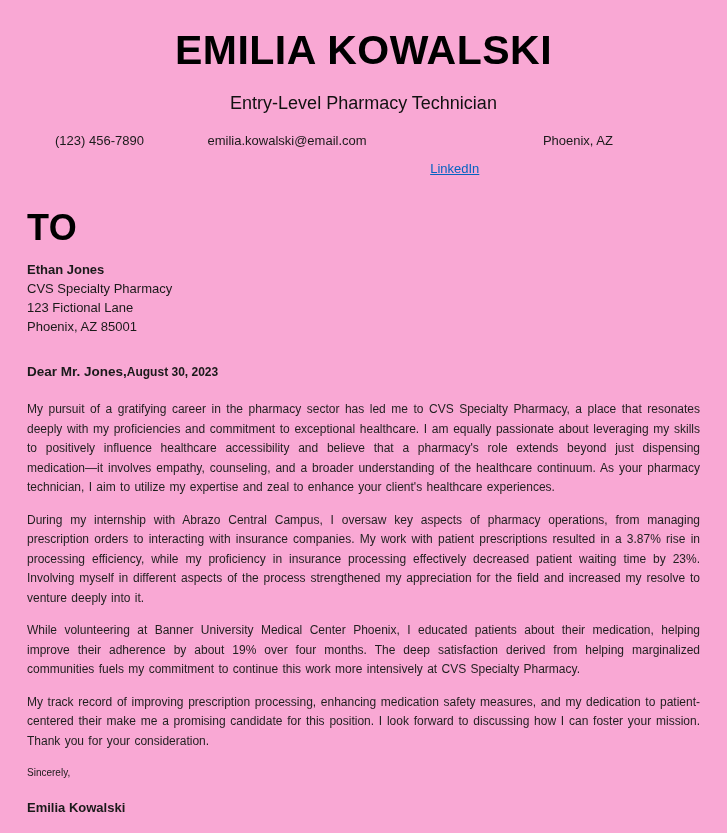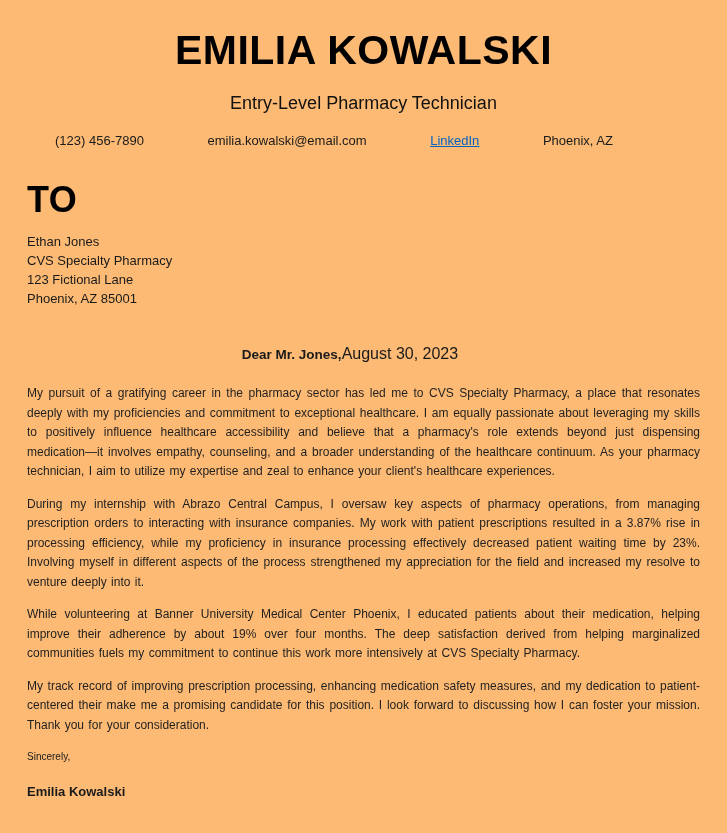--- a/index.html
+++ b/index.html
@@ -1,20 +1,20 @@
 <!DOCTYPE html>
 <html><head>
 <meta charset="utf-8">
 <style>
   * { margin: 0; padding: 0; box-sizing: border-box; }
   html, body { background: #ffffff; }
   .page {
     width: 727px;
     height: 833px;
-    background: #fdba74;
+    background: #f9a8d4;
     font-family: "Liberation Sans", "DejaVu Sans", sans-serif;
     color: #1a1a1a;
     padding: 28px 27px 20px 27px;
     overflow: hidden;
   }
 
   
   .doc-header { text-align: center; }
   .doc-name {
     font-size: 41px;
@@ -52,36 +52,36 @@
     font-size: 36px;
     font-weight: 700;
     color: #000000;
     letter-spacing: 0.5px;
   }
   .recipient {
     margin-top: 11px;
     font-size: 13px;
     line-height: 19px;
   }
-  .recipient .bold-line { font-weight: 400; }
+  .recipient .bold-line { font-weight: 700; }
 
   
   .salutation-row {
-    margin-top: 37px;
+    margin-top: 28px;
     display: flex;
-    justify-content: center;
+    justify-content: flex-start;
     align-items: baseline;
   }
   .salutation {
     font-size: 13.5px;
     font-weight: 700;
   }
   .letter-date {
-    font-size: 16px;
-    font-weight: 400;
+    font-size: 12px;
+    font-weight: 700;
     margin-right: 27px;
   }
 
   
   .letter-body { margin-top: 21px; }
   .letter-body p {
     font-size: 12px;
     line-height: 19.5px;
     text-align: justify;
     word-spacing: 1px;
@@ -102,21 +102,21 @@
 <body>
 
 <div class="page">
 
   <div class="doc-header">
     <div class="doc-name">EMILIA KOWALSKI</div>
     <div class="doc-title">Entry-Level Pharmacy Technician</div>
     <div class="contact-row">
       <span>(123) 456-7890</span>
       <span>emilia.kowalski@email.com</span>
-      <a href="#" style="color: rgb(5, 99, 193);">LinkedIn</a>
+      <a href="#" style="color: rgb(5, 99, 193); margin-top: 28px;">LinkedIn</a>
       <span>Phoenix, AZ</span>
     </div>
   </div>
 
   <div class="to-heading">TO</div>
 
   <div class="recipient">
     <div class="bold-line">Ethan Jones</div>
     <div>CVS Specialty Pharmacy</div>
     <div>123 Fictional Lane</div>

